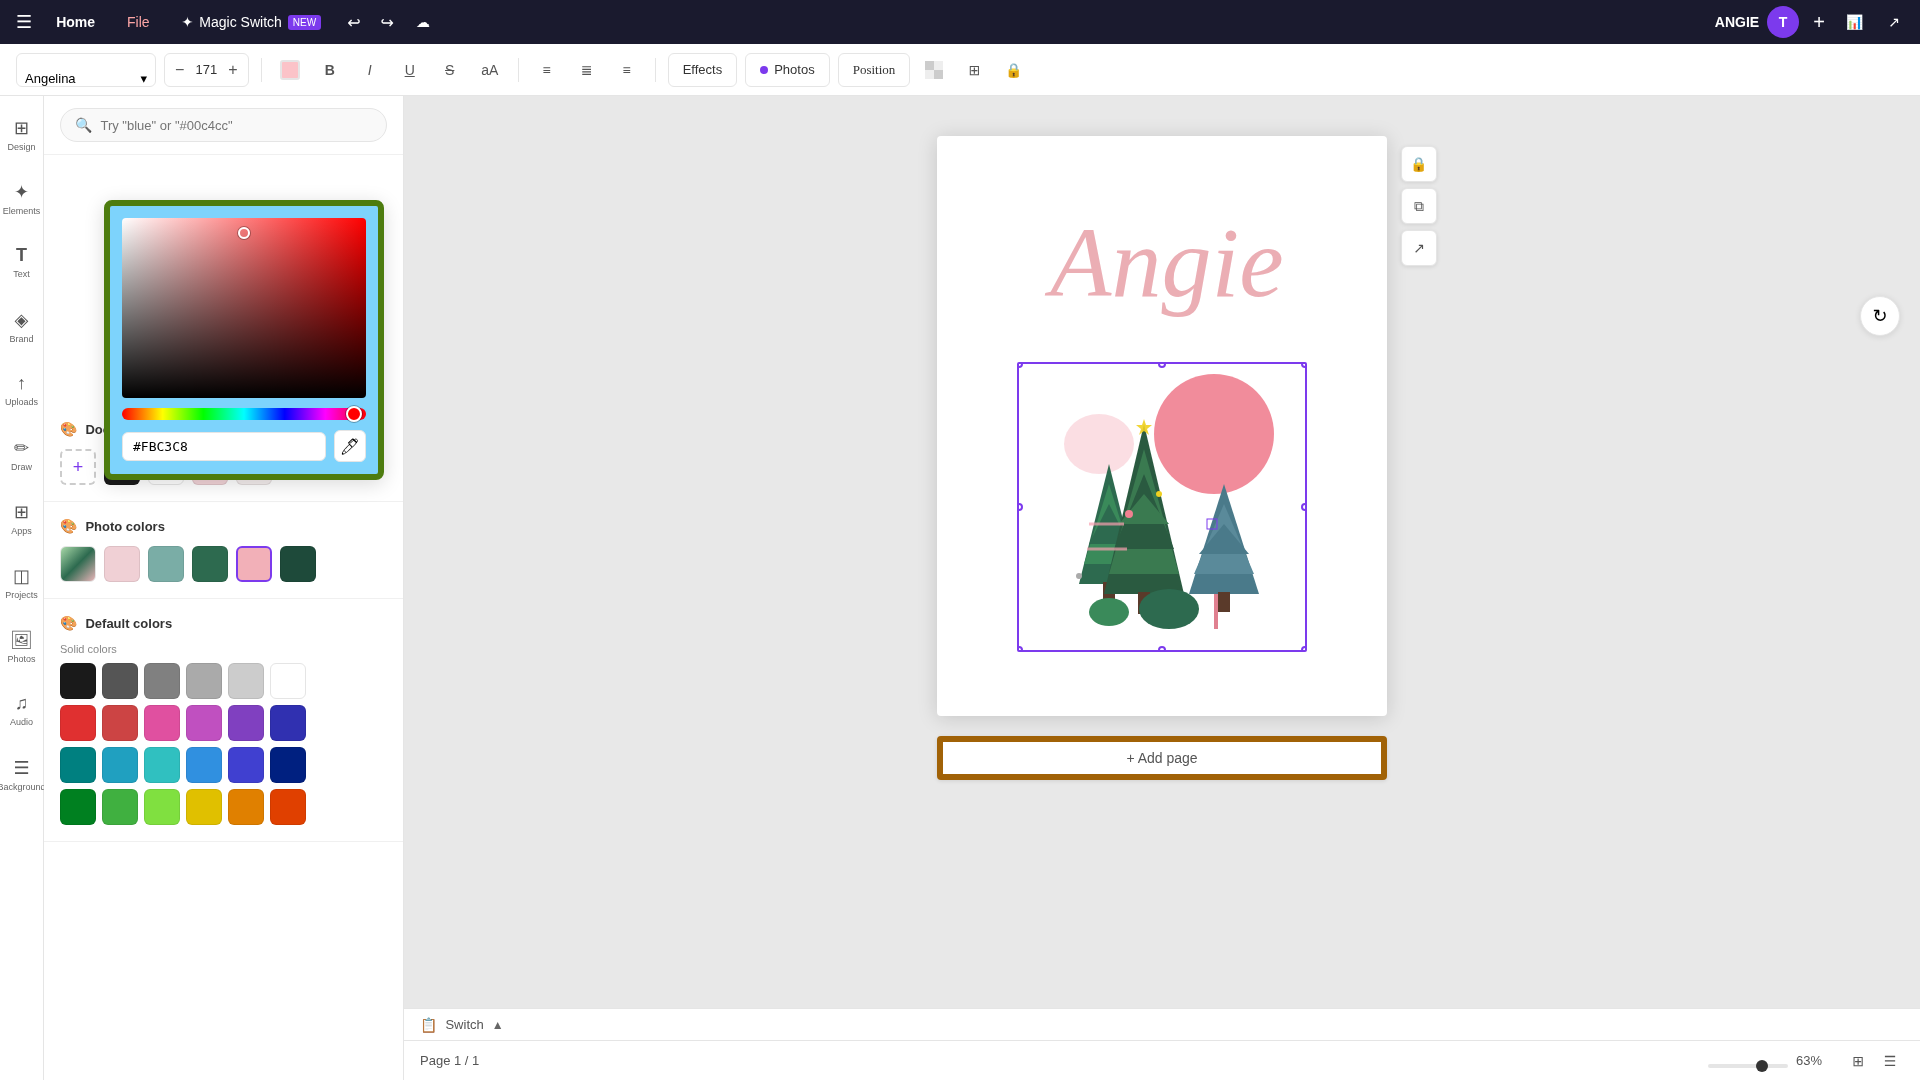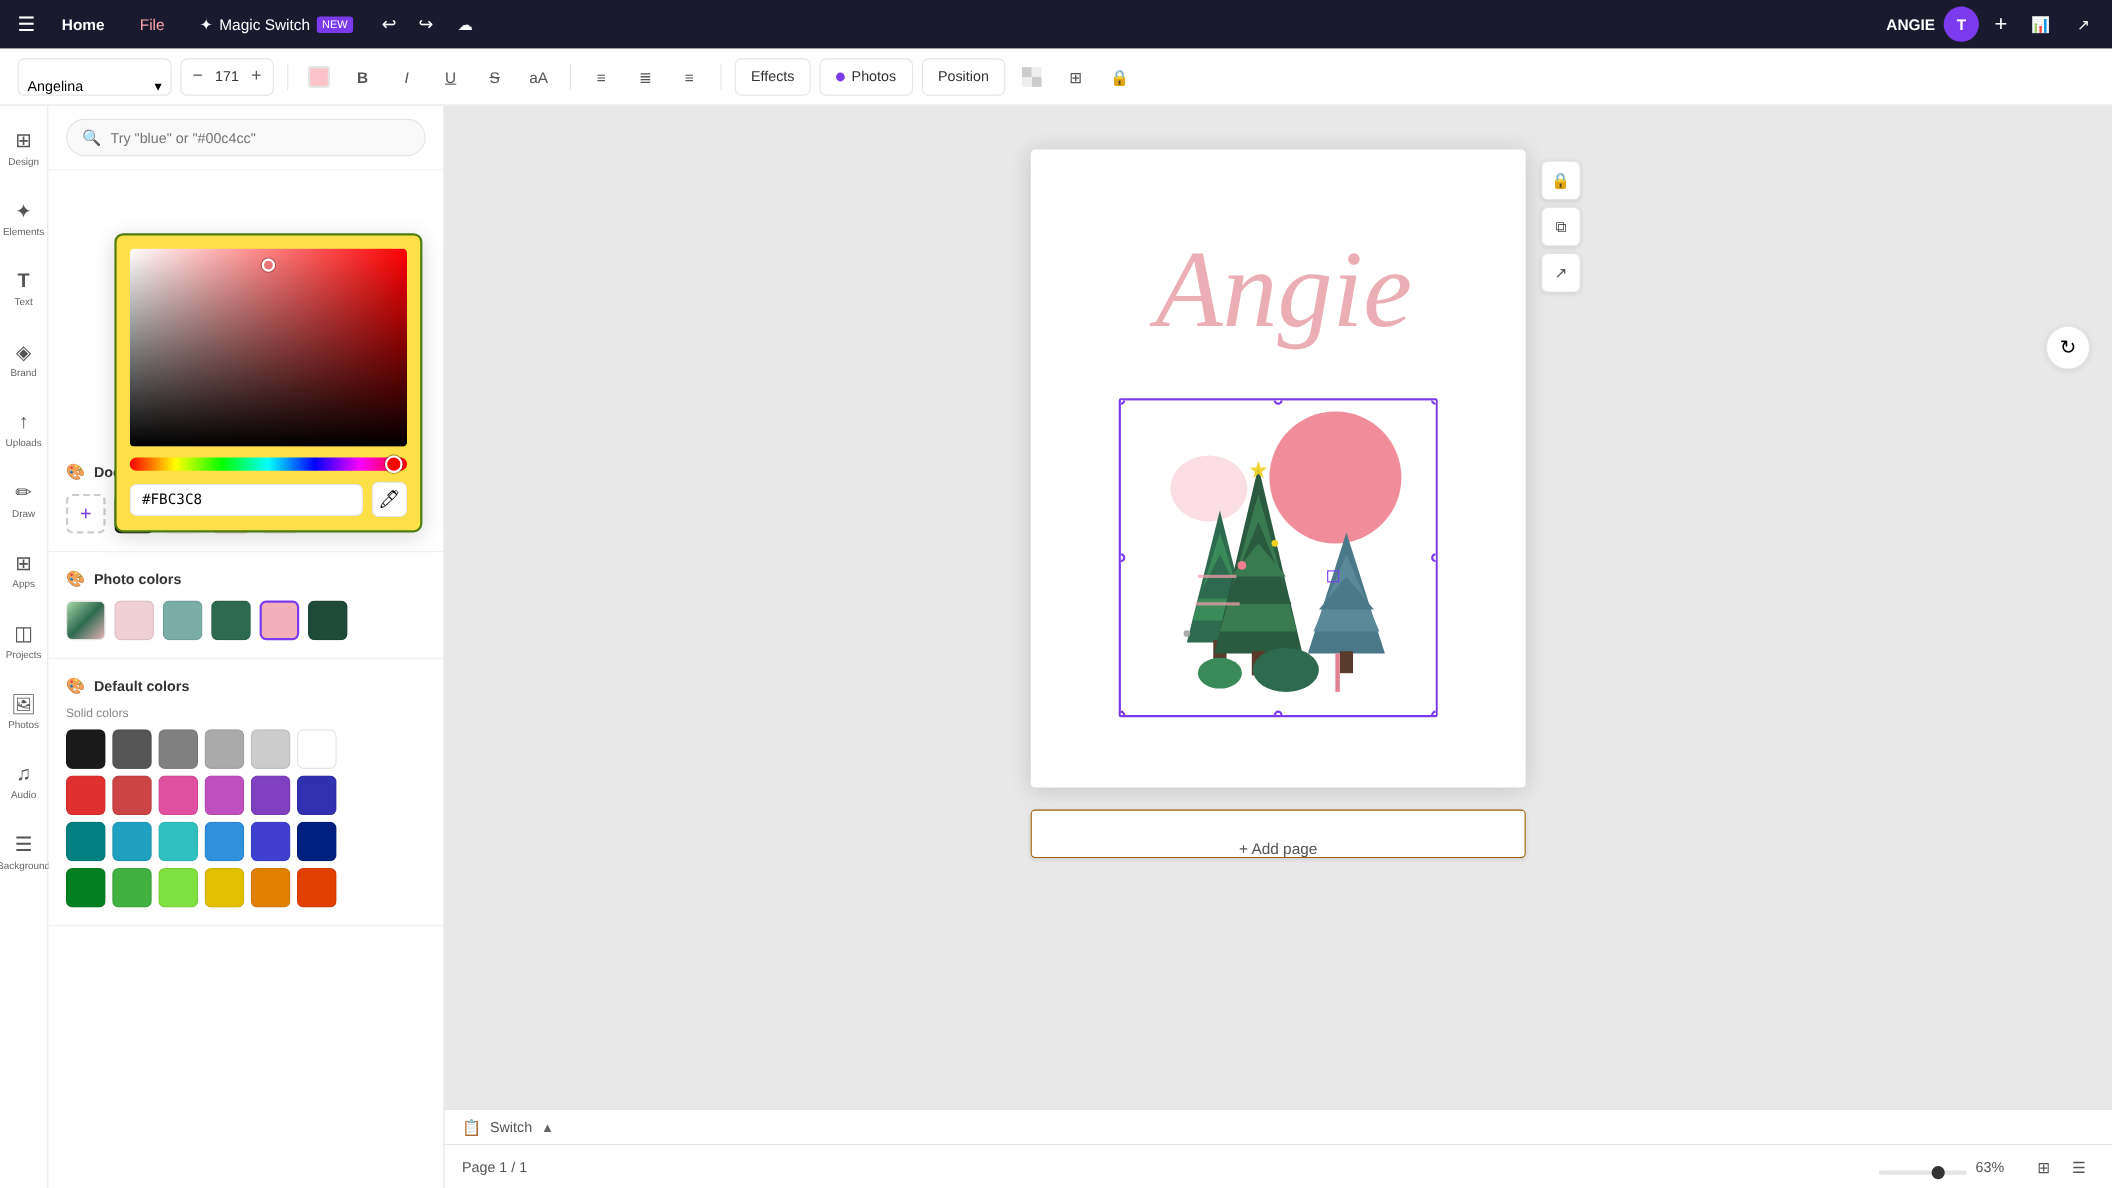--- a/index.html
+++ b/index.html
@@ -81,21 +81,21 @@
       background: white; cursor: pointer; font-size: 13px; font-weight: 500; color: #333;
     }
     .animate-btn {
       height: 34px; padding: 0 14px; border: 1px solid #e5e5e5; border-radius: 6px;
       background: white; cursor: pointer; font-size: 13px; font-weight: 500; color: #333;
       display: flex; align-items: center; gap: 6px; position: relative;
     }
     .animate-dot { width: 8px; height: 8px; border-radius: 50%; background: #7c3aed; }
     .position-btn {
       height: 34px; padding: 0 14px; border: 1px solid #e5e5e5; border-radius: 6px;
-      background: white; cursor: pointer; font-size: 13px; font-weight: 500; color: #333;
+      background: white; cursor: pointer; font-size: 13px; font-weight: 500; color: #333; font-family: Liberation Serif, serif;
     }
 
     
     .main-area {
       display: flex;
       flex: 1;
       overflow: hidden;
     }
 
     
@@ -137,25 +137,25 @@
       background: #f9f9f9;
     }
     .search-icon { color: #999; font-size: 14px; }
     .search-input {
       border: none; background: none; outline: none; font-size: 13px; color: #555; flex: 1;
     }
 
     
     .color-picker-popup {
       position: absolute;
-      top: 116px;
+      top: 104px;
       left: 60px;
       width: 280px;
-      background: #fde047;
-      border: 2px solid #4d7c0f;
+      background: #7dd3fc;
+      border: 6px solid #4d7c0f;
       border-radius: 8px;
       box-shadow: 0 4px 20px rgba(0,0,0,0.15);
       z-index: 200;
       padding: 12px;
     }
     .color-gradient {
       width: 100%;
       height: 180px;
       border-radius: 4px;
       position: relative;
@@ -281,27 +281,27 @@
       position: relative;
       overflow: hidden;
       background: white;
     }
     
     .add-page-btn {
       margin-top: 20px;
       width: 450px;
       height: 44px;
       background: white;
-      border: 1px solid #a16207;
+      border: 6px solid #a16207;
       border-radius: 4px;
       cursor: pointer;
       font-size: 14px;
       color: #555;
       display: flex;
-      align-items: flex-end;
+      align-items: center;
       justify-content: center;
       box-shadow: 0 1px 4px rgba(0,0,0,0.1);
     }
     .canvas-ctrl-btn {
       width: 36px; height: 36px; border-radius: 6px; border: 1px solid #e5e5e5;
       background: white; cursor: pointer; display: flex; align-items: center;
       justify-content: center; font-size: 14px; color: #555;
       box-shadow: 0 1px 4px rgba(0,0,0,0.1);
     }
 

